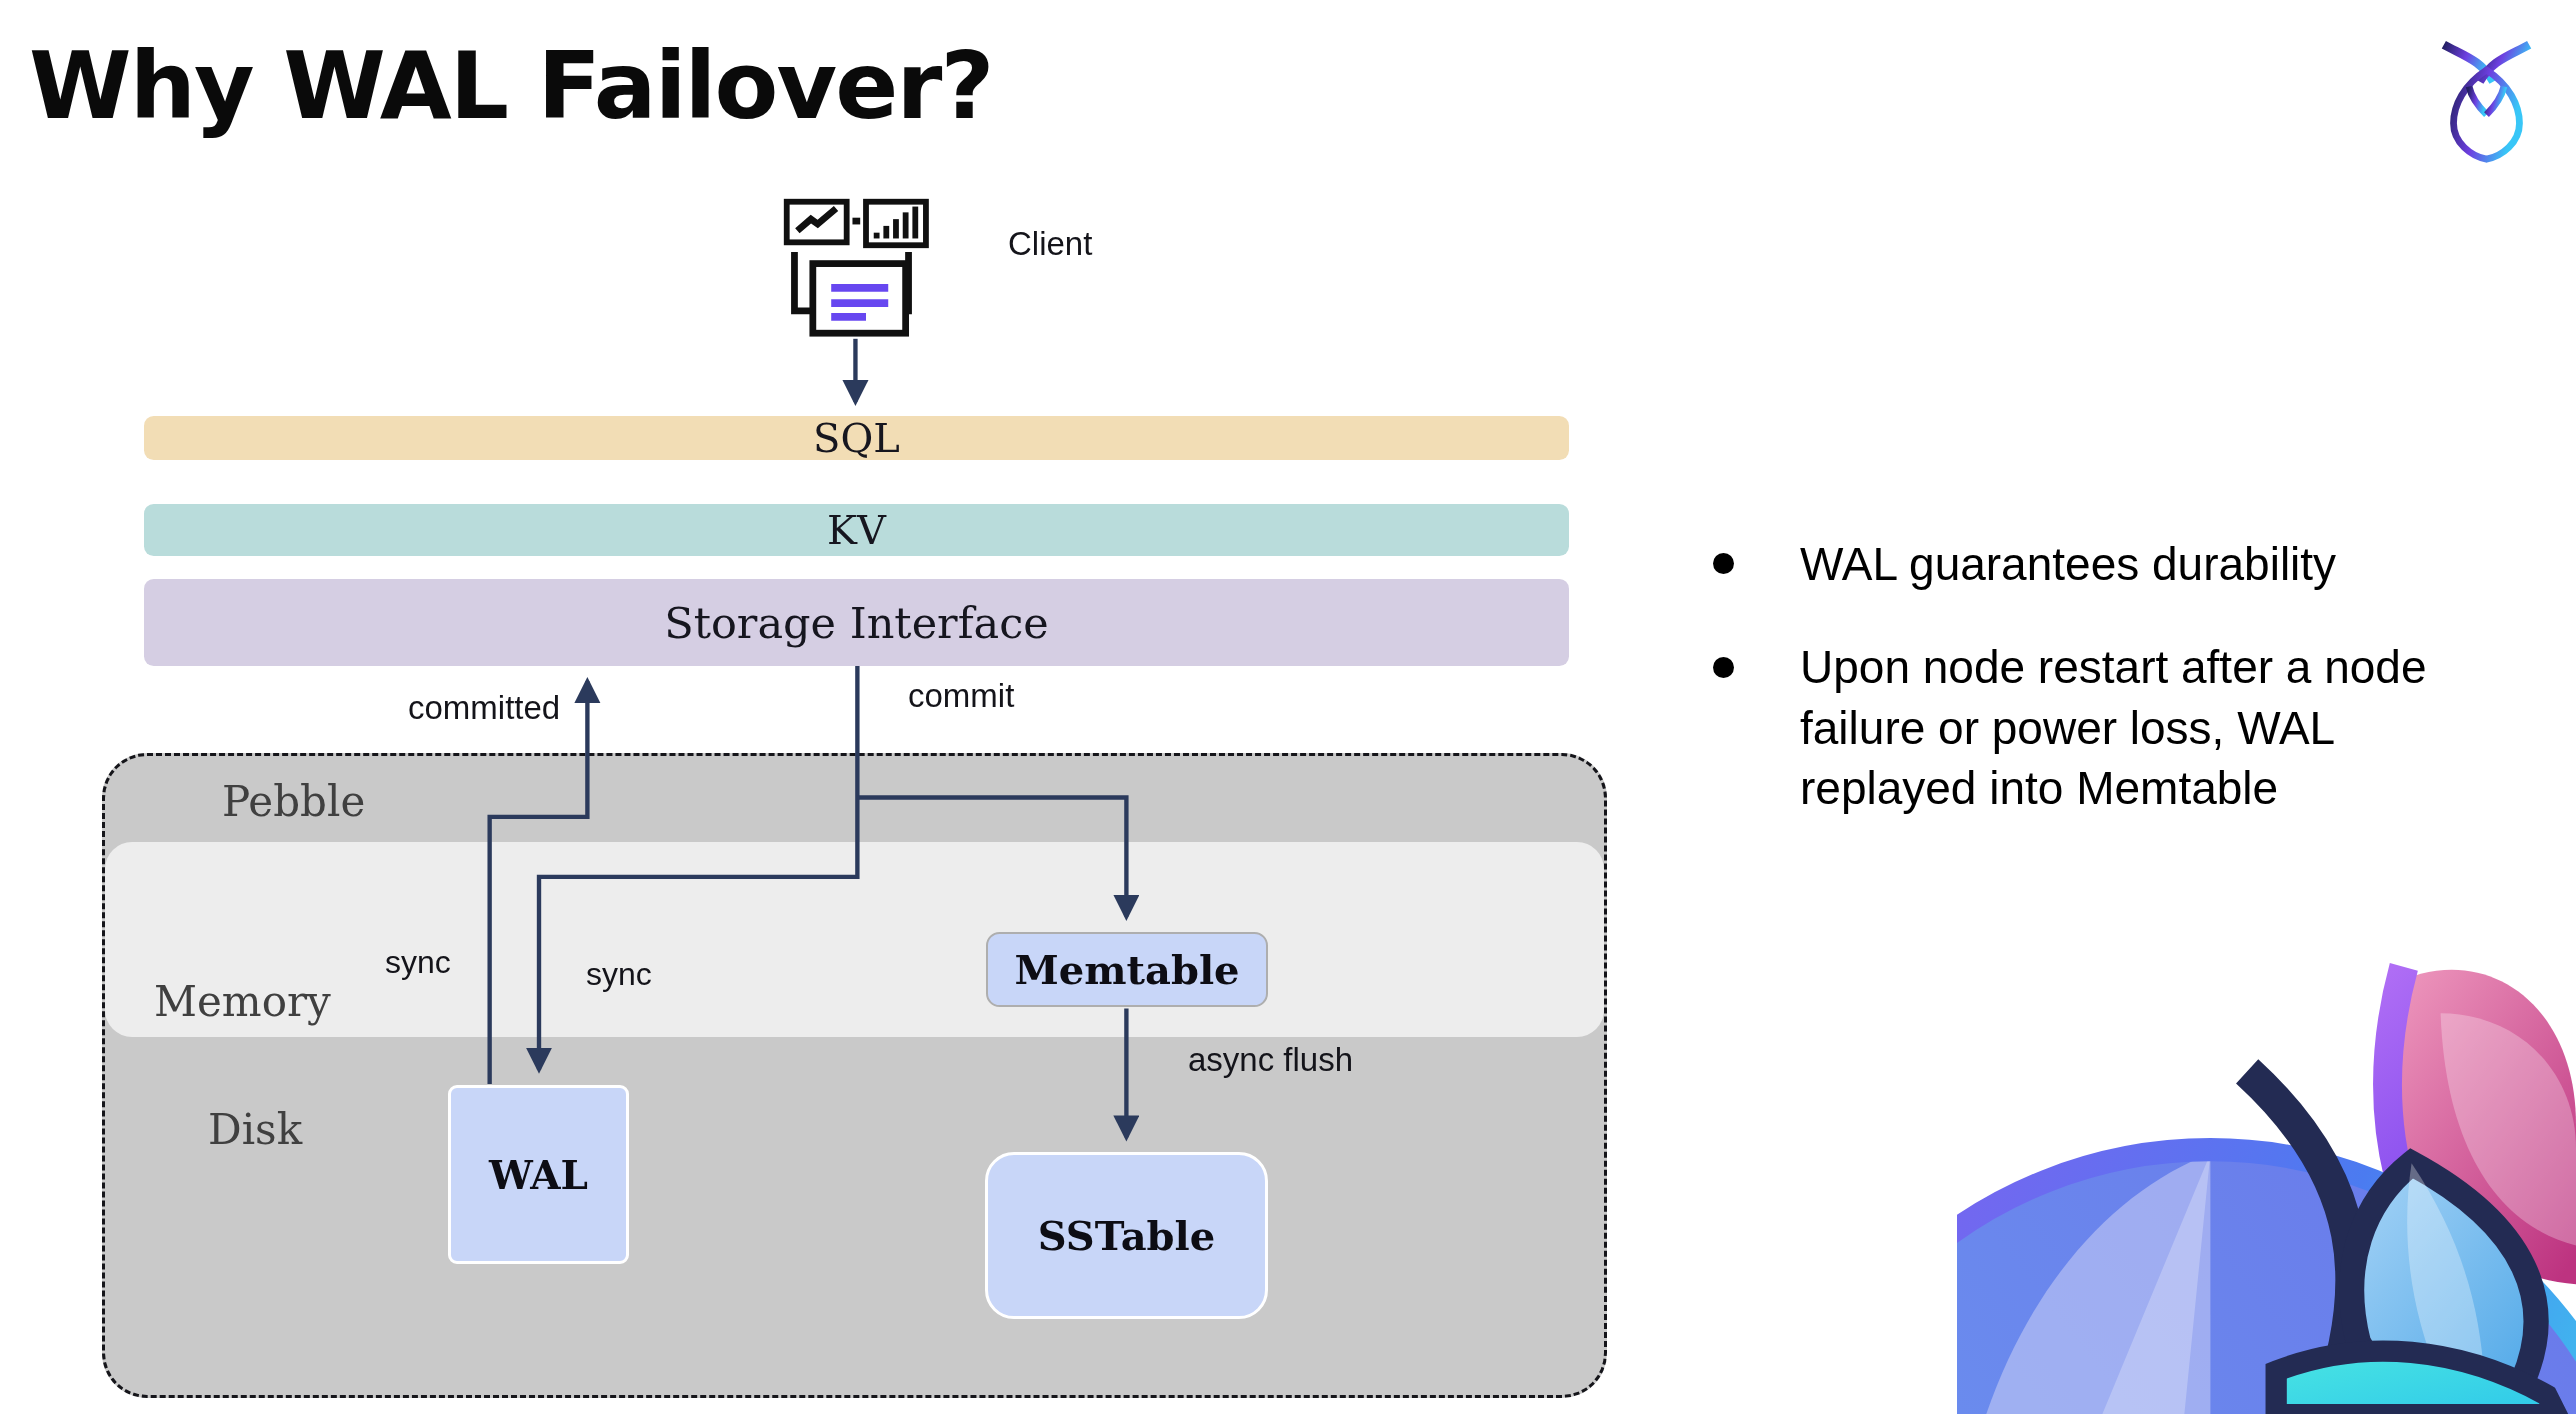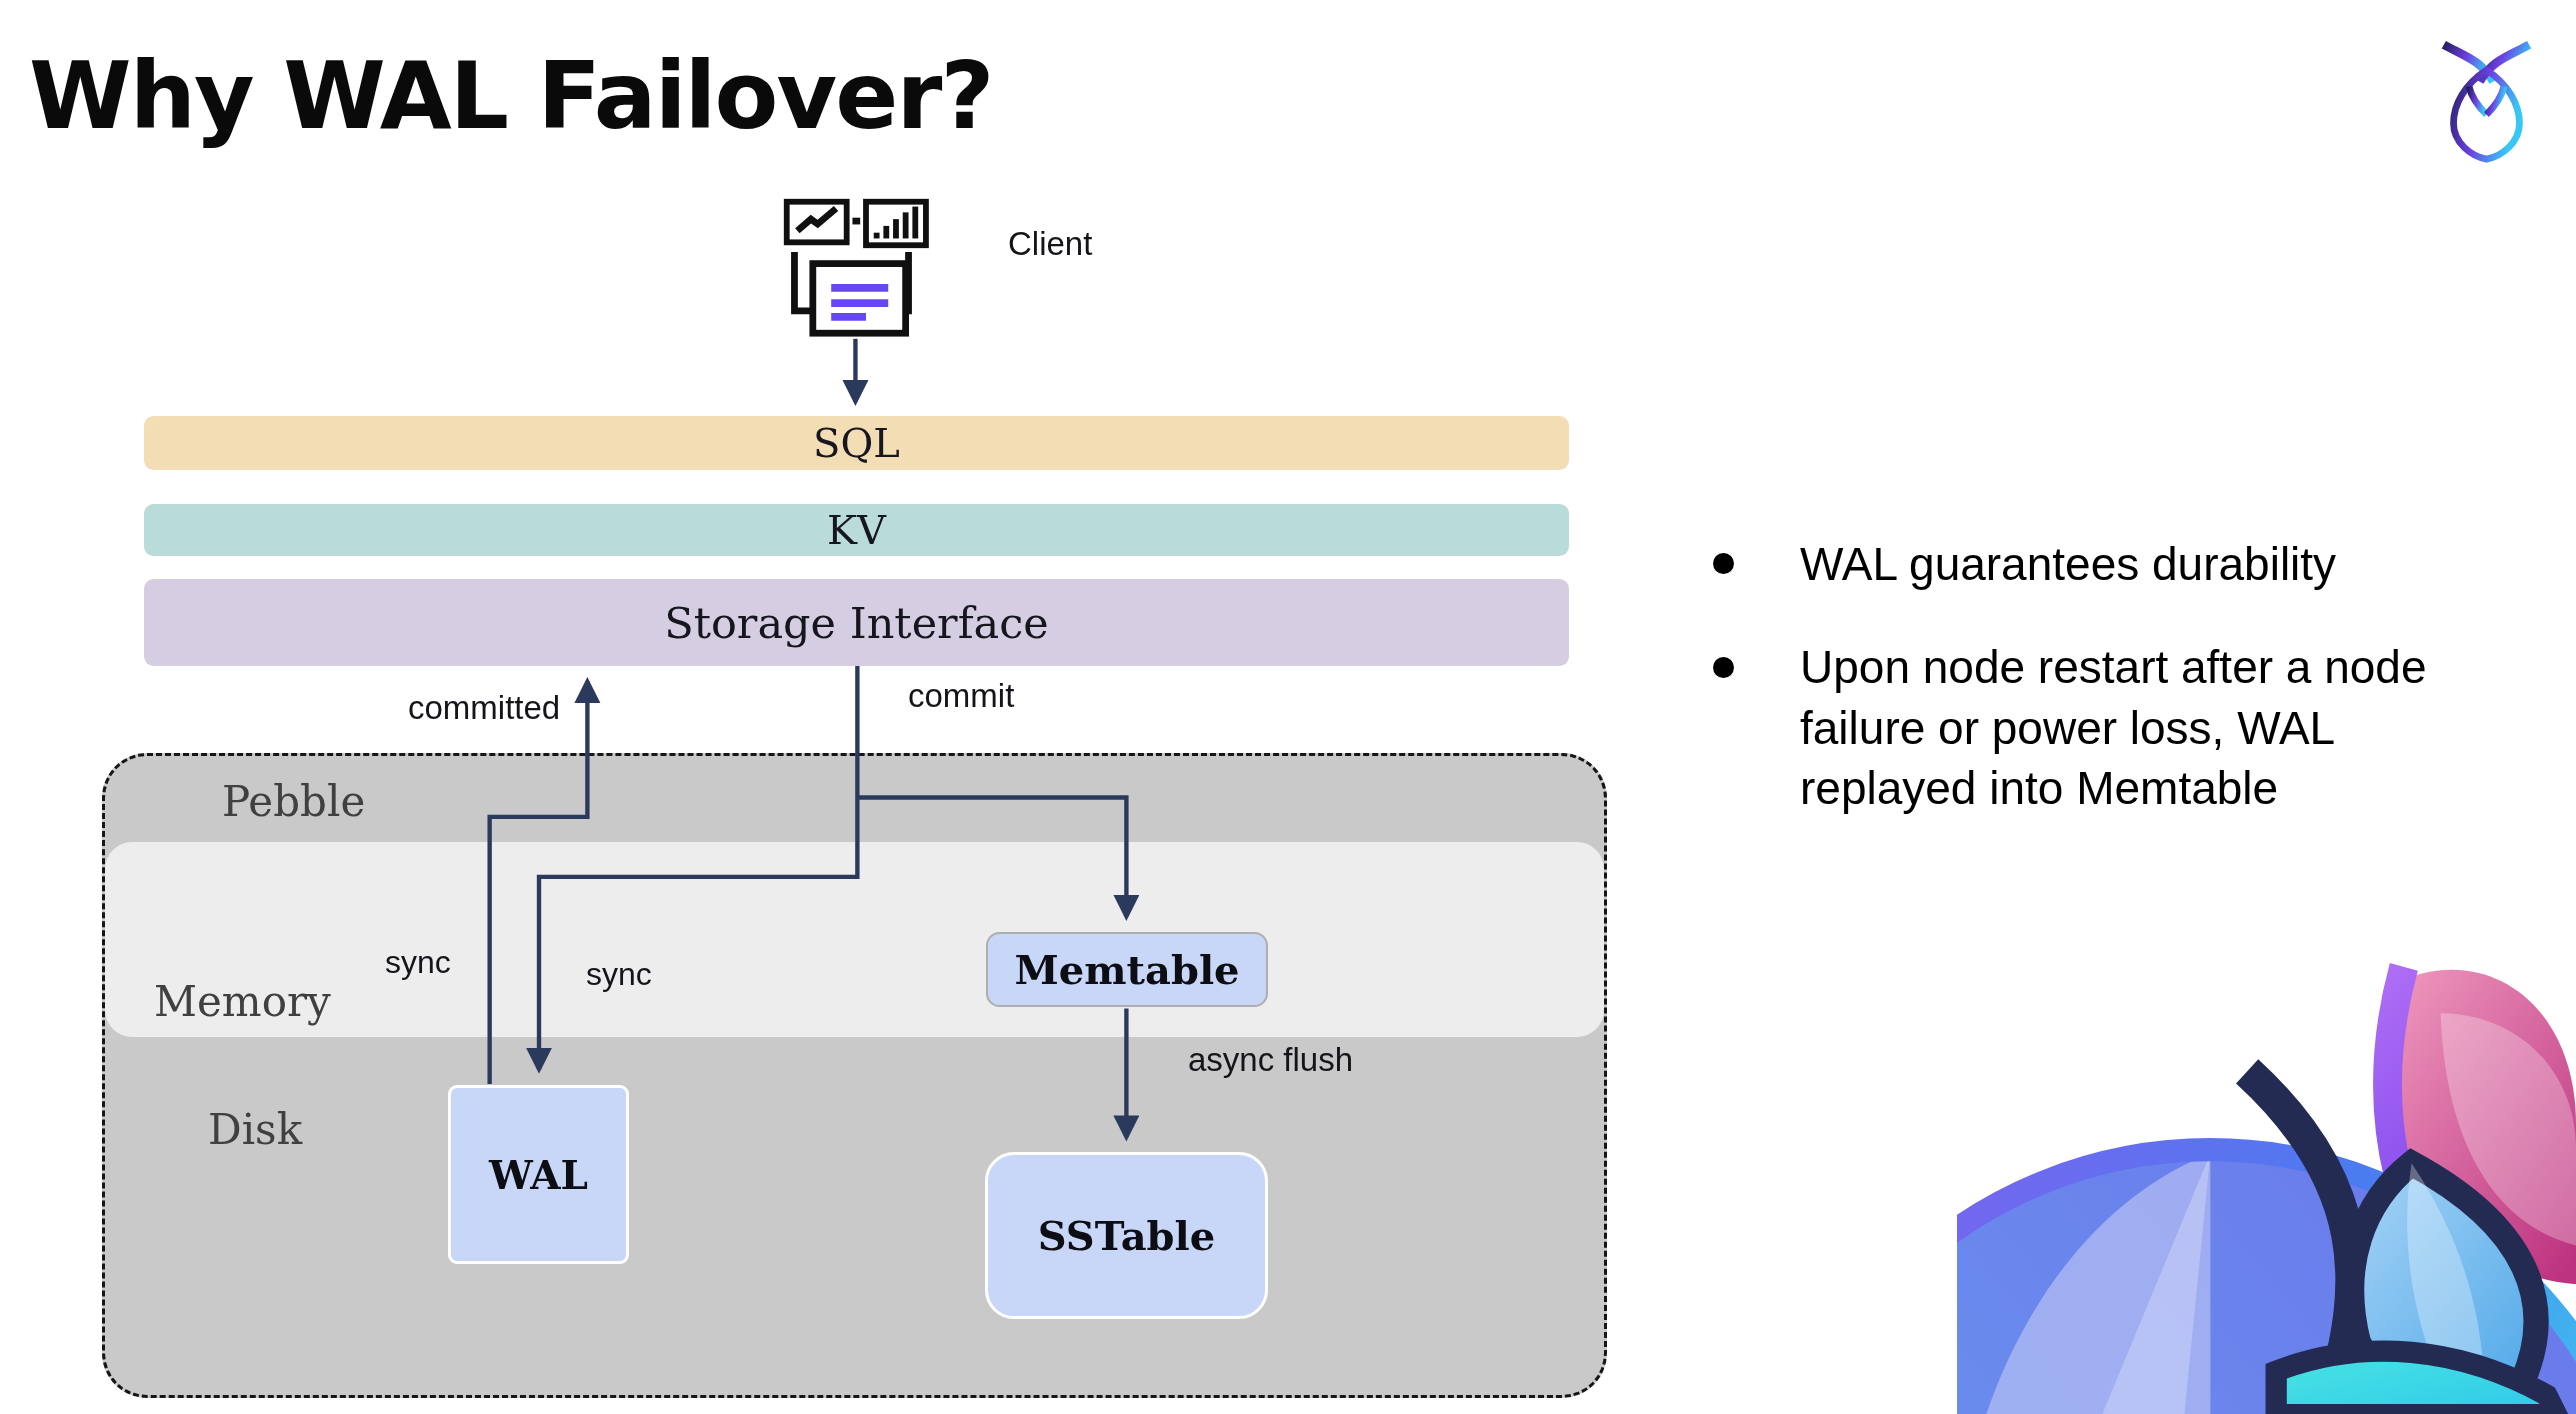--- a/index.html
+++ b/index.html
@@ -3,30 +3,30 @@
 <meta charset="utf-8">
 <style>
   html,body{margin:0;padding:0;}
   body{
     width:2576px;height:1415px;position:relative;overflow:hidden;
     background:#ffffff;font-family:"Liberation Sans",sans-serif;
   }
   .abs{position:absolute;}
   
   #slide-title{
-    left:29px;top:42px;font-family:"DejaVu Sans",sans-serif;
+    left:29px;top:32px;font-family:"DejaVu Sans",sans-serif;
     font-weight:bold;font-size:93px;letter-spacing:-1.9px;color:#0a0a0a;
   }
   
   .layer-bar{
     left:144px;width:1425px;border-radius:9.7px;
     display:flex;align-items:center;justify-content:center;
     font-family:"DejaVu Serif",serif;font-size:40px;color:#16161f;
   }
-  #bar-sql{top:416px;height:54px;background:#f2ddb5;}
+  #bar-sql{top:416px;height:44px;background:#f2ddb5;}
   #bar-kv{top:504px;height:52px;background:#b9dcdb;}
   #bar-storage{top:579px;height:87px;background:#d5cee3;font-size:43px;}
   
   #pebble-box{
     left:102px;top:753px;width:1499px;height:639px;
     background:#c9c9c9;border:3.9px dashed #15151a;border-radius:45px;
   }
   #memory-strip{
     position:absolute;left:0px;top:86px;width:1499px;height:195px;
     background:#ededed;border-radius:27px;

